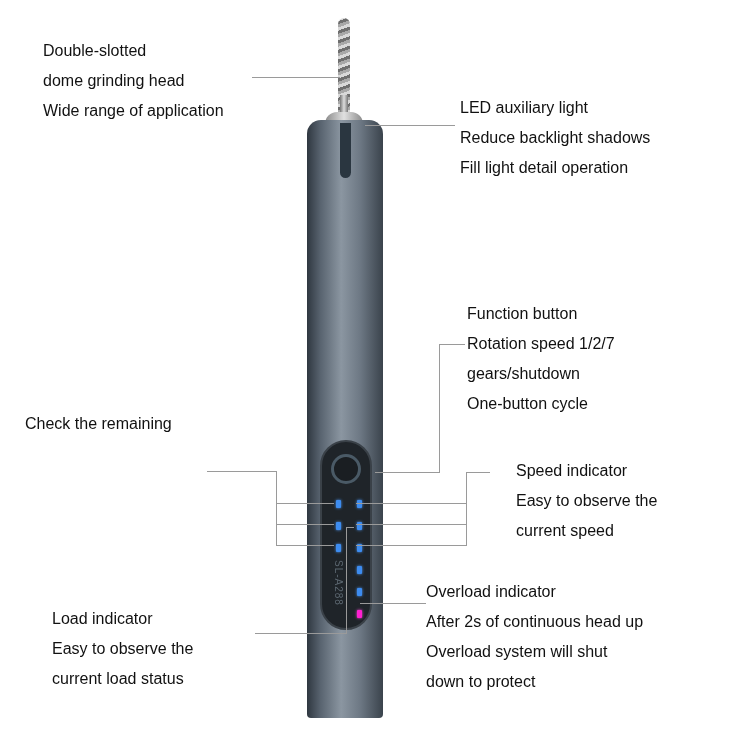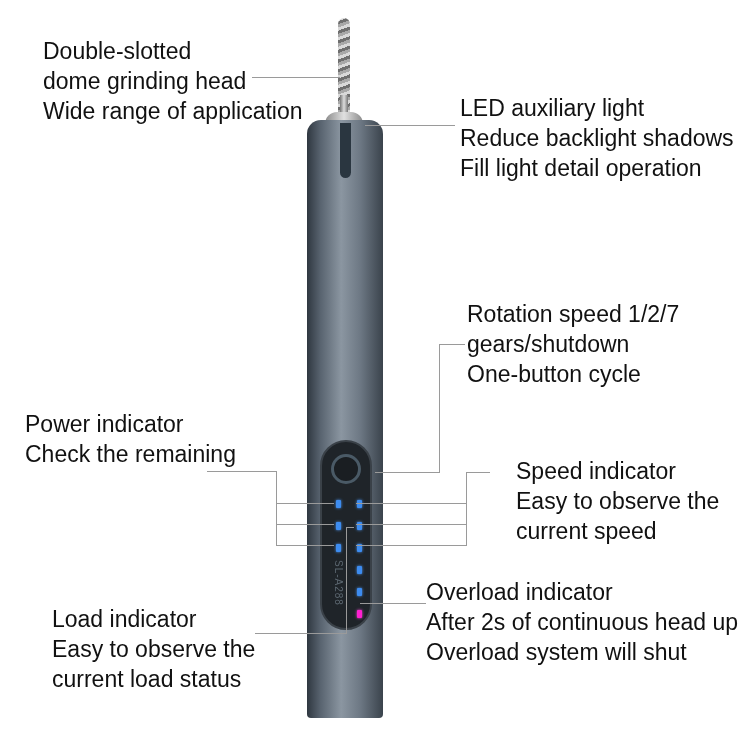--- a/index.html
+++ b/index.html
@@ -1,18 +1,18 @@
 <!DOCTYPE html>
 <html><head>
 <meta charset="utf-8">
 <style>
   html, body { margin:0; padding:0; background:#ffffff; }
   body { width:750px; height:750px; position:relative; overflow:hidden;
          font-family:"Liberation Sans", sans-serif; color:#111; }
-  .label { position:absolute; font-size:23px; line-height:30px; white-space:nowrap; }
+  .label { position:absolute; font-size:16px; line-height:30px; white-space:nowrap; }
   .label div { height:30px; }
   .line { position:absolute; background:#9a9a9a; }
   .h { height:1px; }
   .v { width:1px; }
 
   
   .bit { position:absolute; left:338px; top:18px; width:12px; height:95px;
          border-radius:6px 6px 1px 1px;
          background:repeating-linear-gradient(160deg,#d9d9d9 0 3px,#6e6e6e 3px 6px,#a8a8a8 6px 9px); }
   .shank { position:absolute; left:340px; top:95px; width:8px; height:22px;
@@ -66,30 +66,30 @@
 <div class="line h" style="left:252px;top:77px;width:88px"></div>
 
 <div class="label" style="left:460px;top:93px">
   <div>LED auxiliary light</div>
   <div>Reduce backlight shadows</div>
   <div>Fill light detail operation</div>
 </div>
 <div class="line h" style="left:365px;top:125px;width:90px"></div>
 
 <div class="label" style="left:467px;top:299px">
+  <div>Function button</div>
   <div>Rotation speed 1/2/7</div>
   <div>gears/shutdown</div>
   <div>One-button cycle</div>
 </div>
 <div class="line h" style="left:439px;top:344px;width:26px"></div>
 <div class="line v" style="left:439px;top:344px;height:128px"></div>
 <div class="line h" style="left:375px;top:472px;width:65px"></div>
 
 <div class="label" style="left:25px;top:409px">
-  <div>Power indicator</div>
   <div>Check the remaining</div>
 </div>
 <div class="line h" style="left:207px;top:471px;width:70px"></div>
 <div class="line v" style="left:276px;top:471px;height:75px"></div>
 <div class="line h" style="left:276px;top:503px;width:58px"></div>
 <div class="line h" style="left:276px;top:524px;width:58px"></div>
 <div class="line h" style="left:276px;top:545px;width:58px"></div>
 
 <div class="label" style="left:516px;top:456px">
   <div>Speed indicator</div>
@@ -99,20 +99,21 @@
 <div class="line h" style="left:466px;top:472px;width:24px"></div>
 <div class="line v" style="left:466px;top:472px;height:74px"></div>
 <div class="line h" style="left:356px;top:503px;width:110px"></div>
 <div class="line h" style="left:356px;top:524px;width:110px"></div>
 <div class="line h" style="left:356px;top:545px;width:110px"></div>
 
 <div class="label" style="left:426px;top:577px">
   <div>Overload indicator</div>
   <div>After 2s of continuous head up</div>
   <div>Overload system will shut</div>
+  <div>down to protect</div>
 </div>
 <div class="line h" style="left:360px;top:603px;width:66px"></div>
 
 <div class="label" style="left:52px;top:604px">
   <div>Load indicator</div>
   <div>Easy to observe the</div>
   <div>current load status</div>
 </div>
 <div class="line h" style="left:255px;top:633px;width:91px"></div>
 <div class="line v" style="left:346px;top:527px;height:107px"></div>

